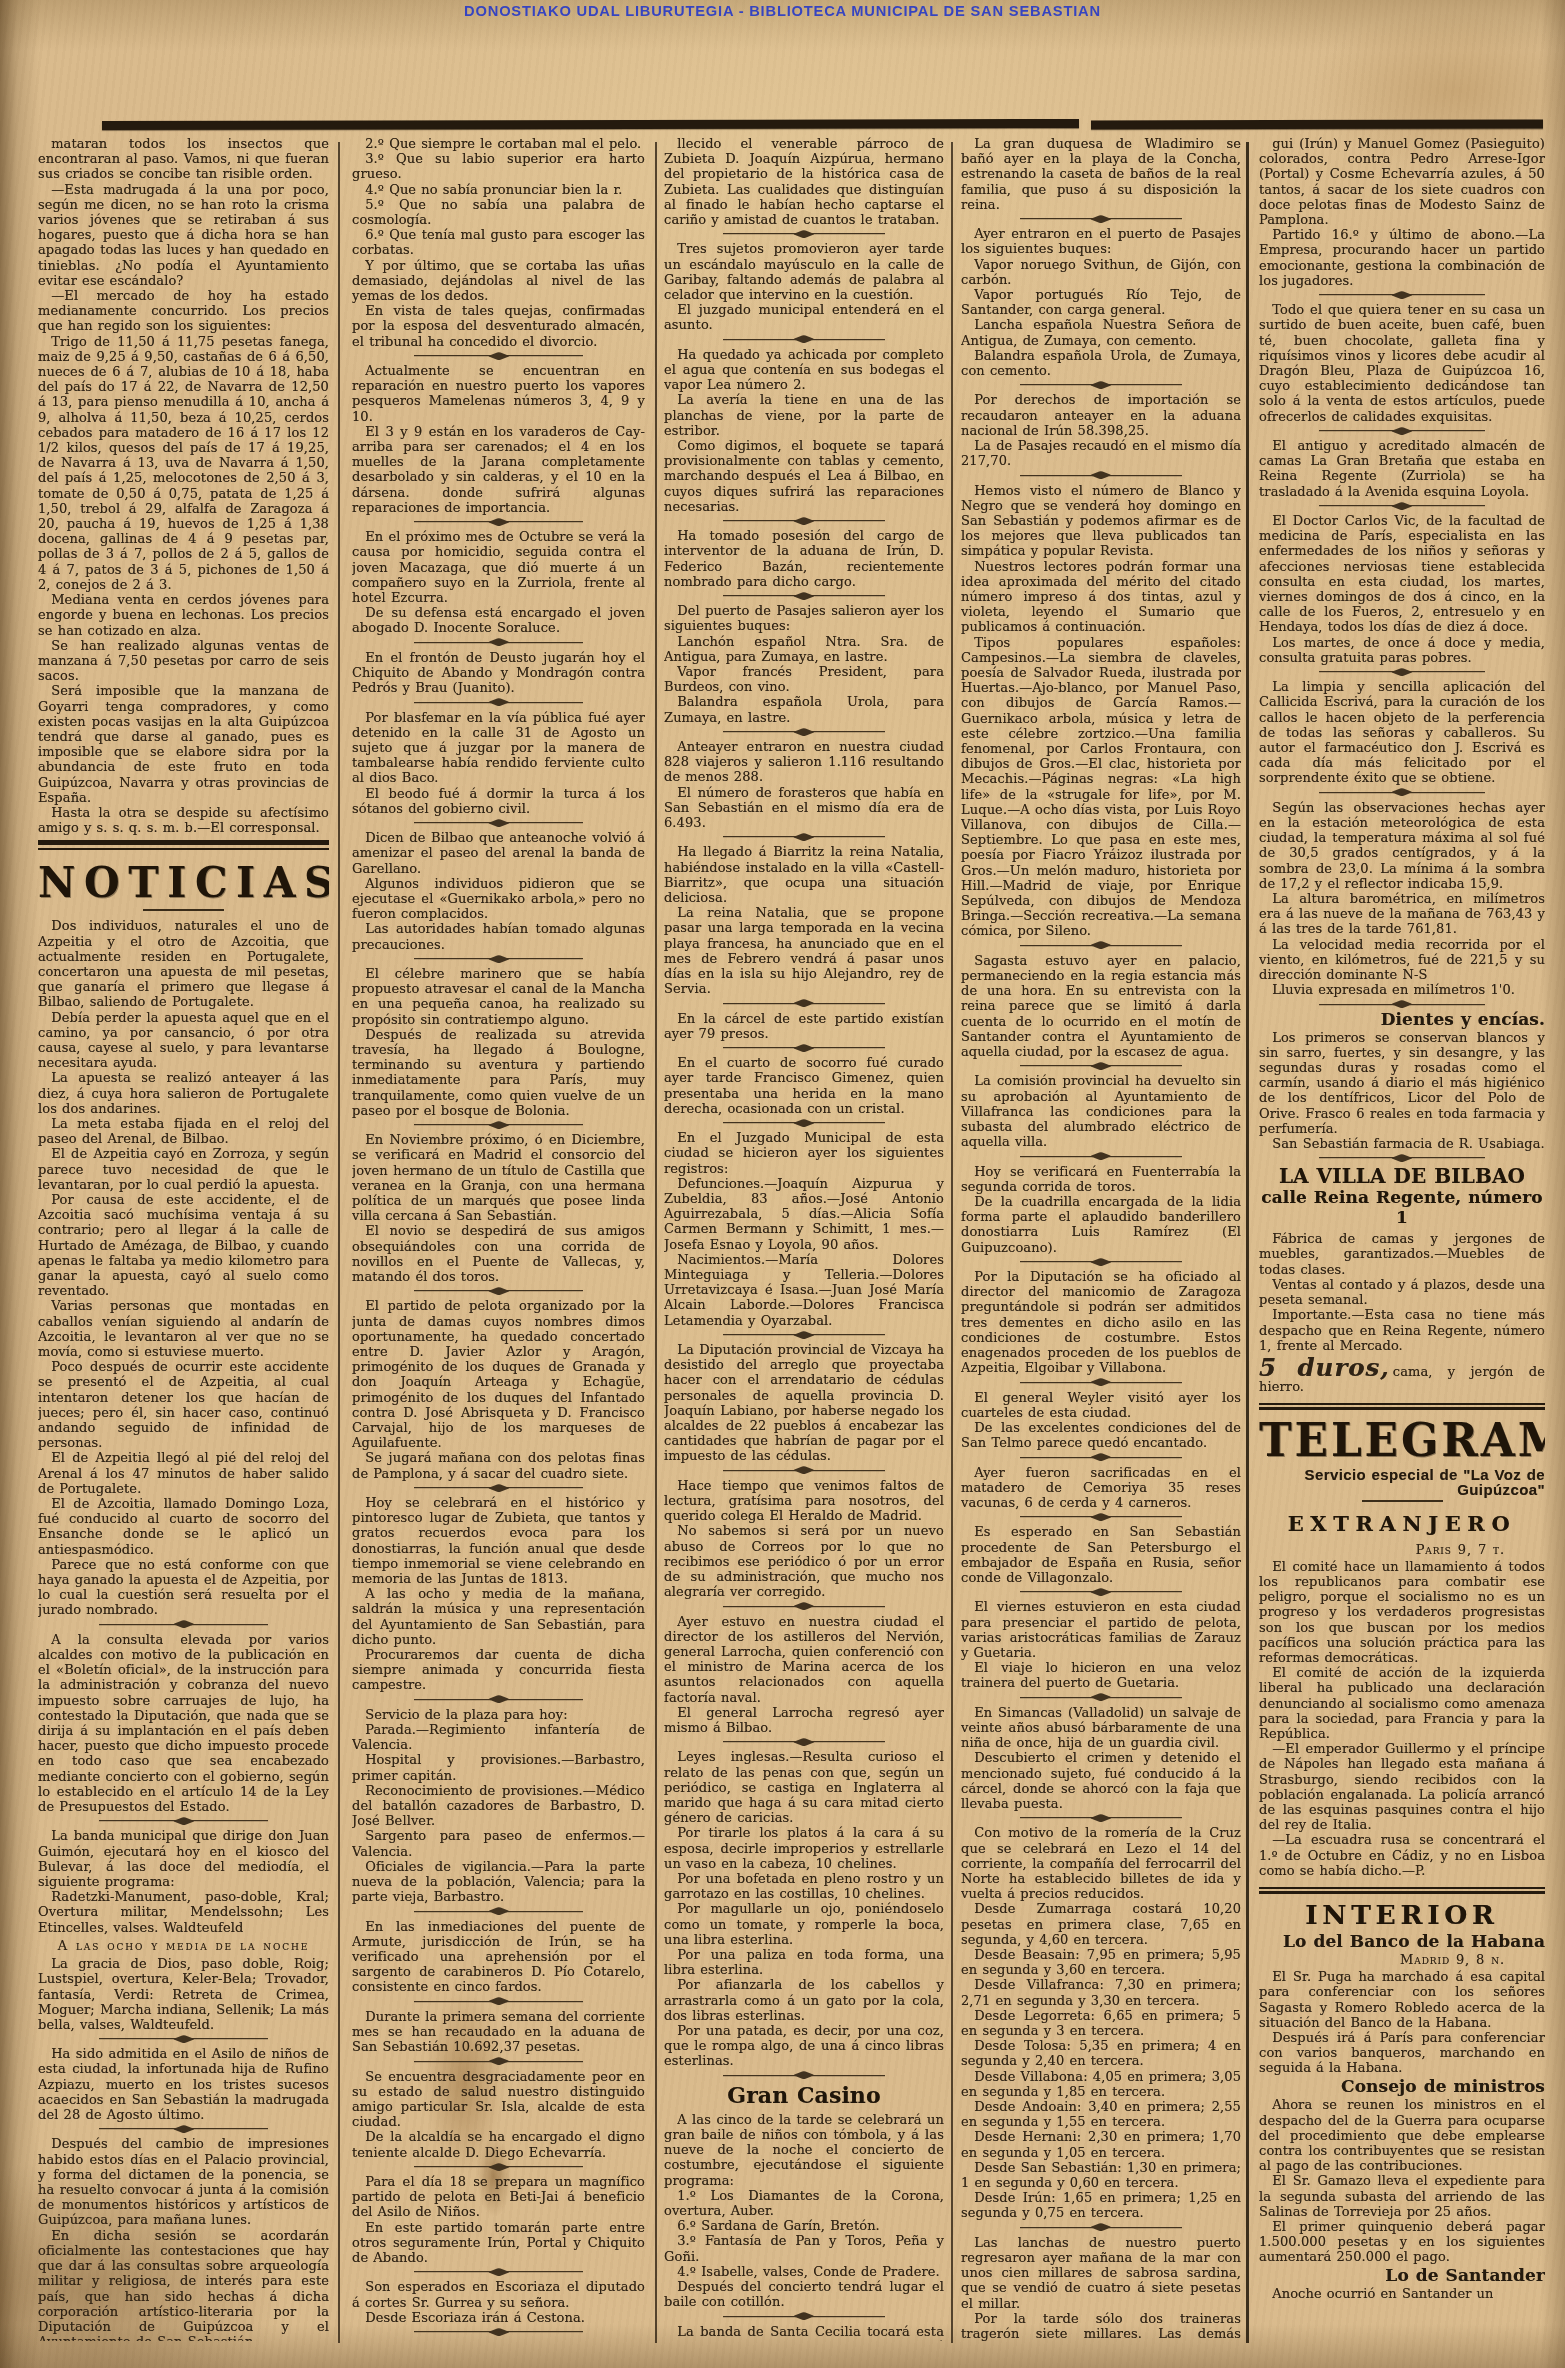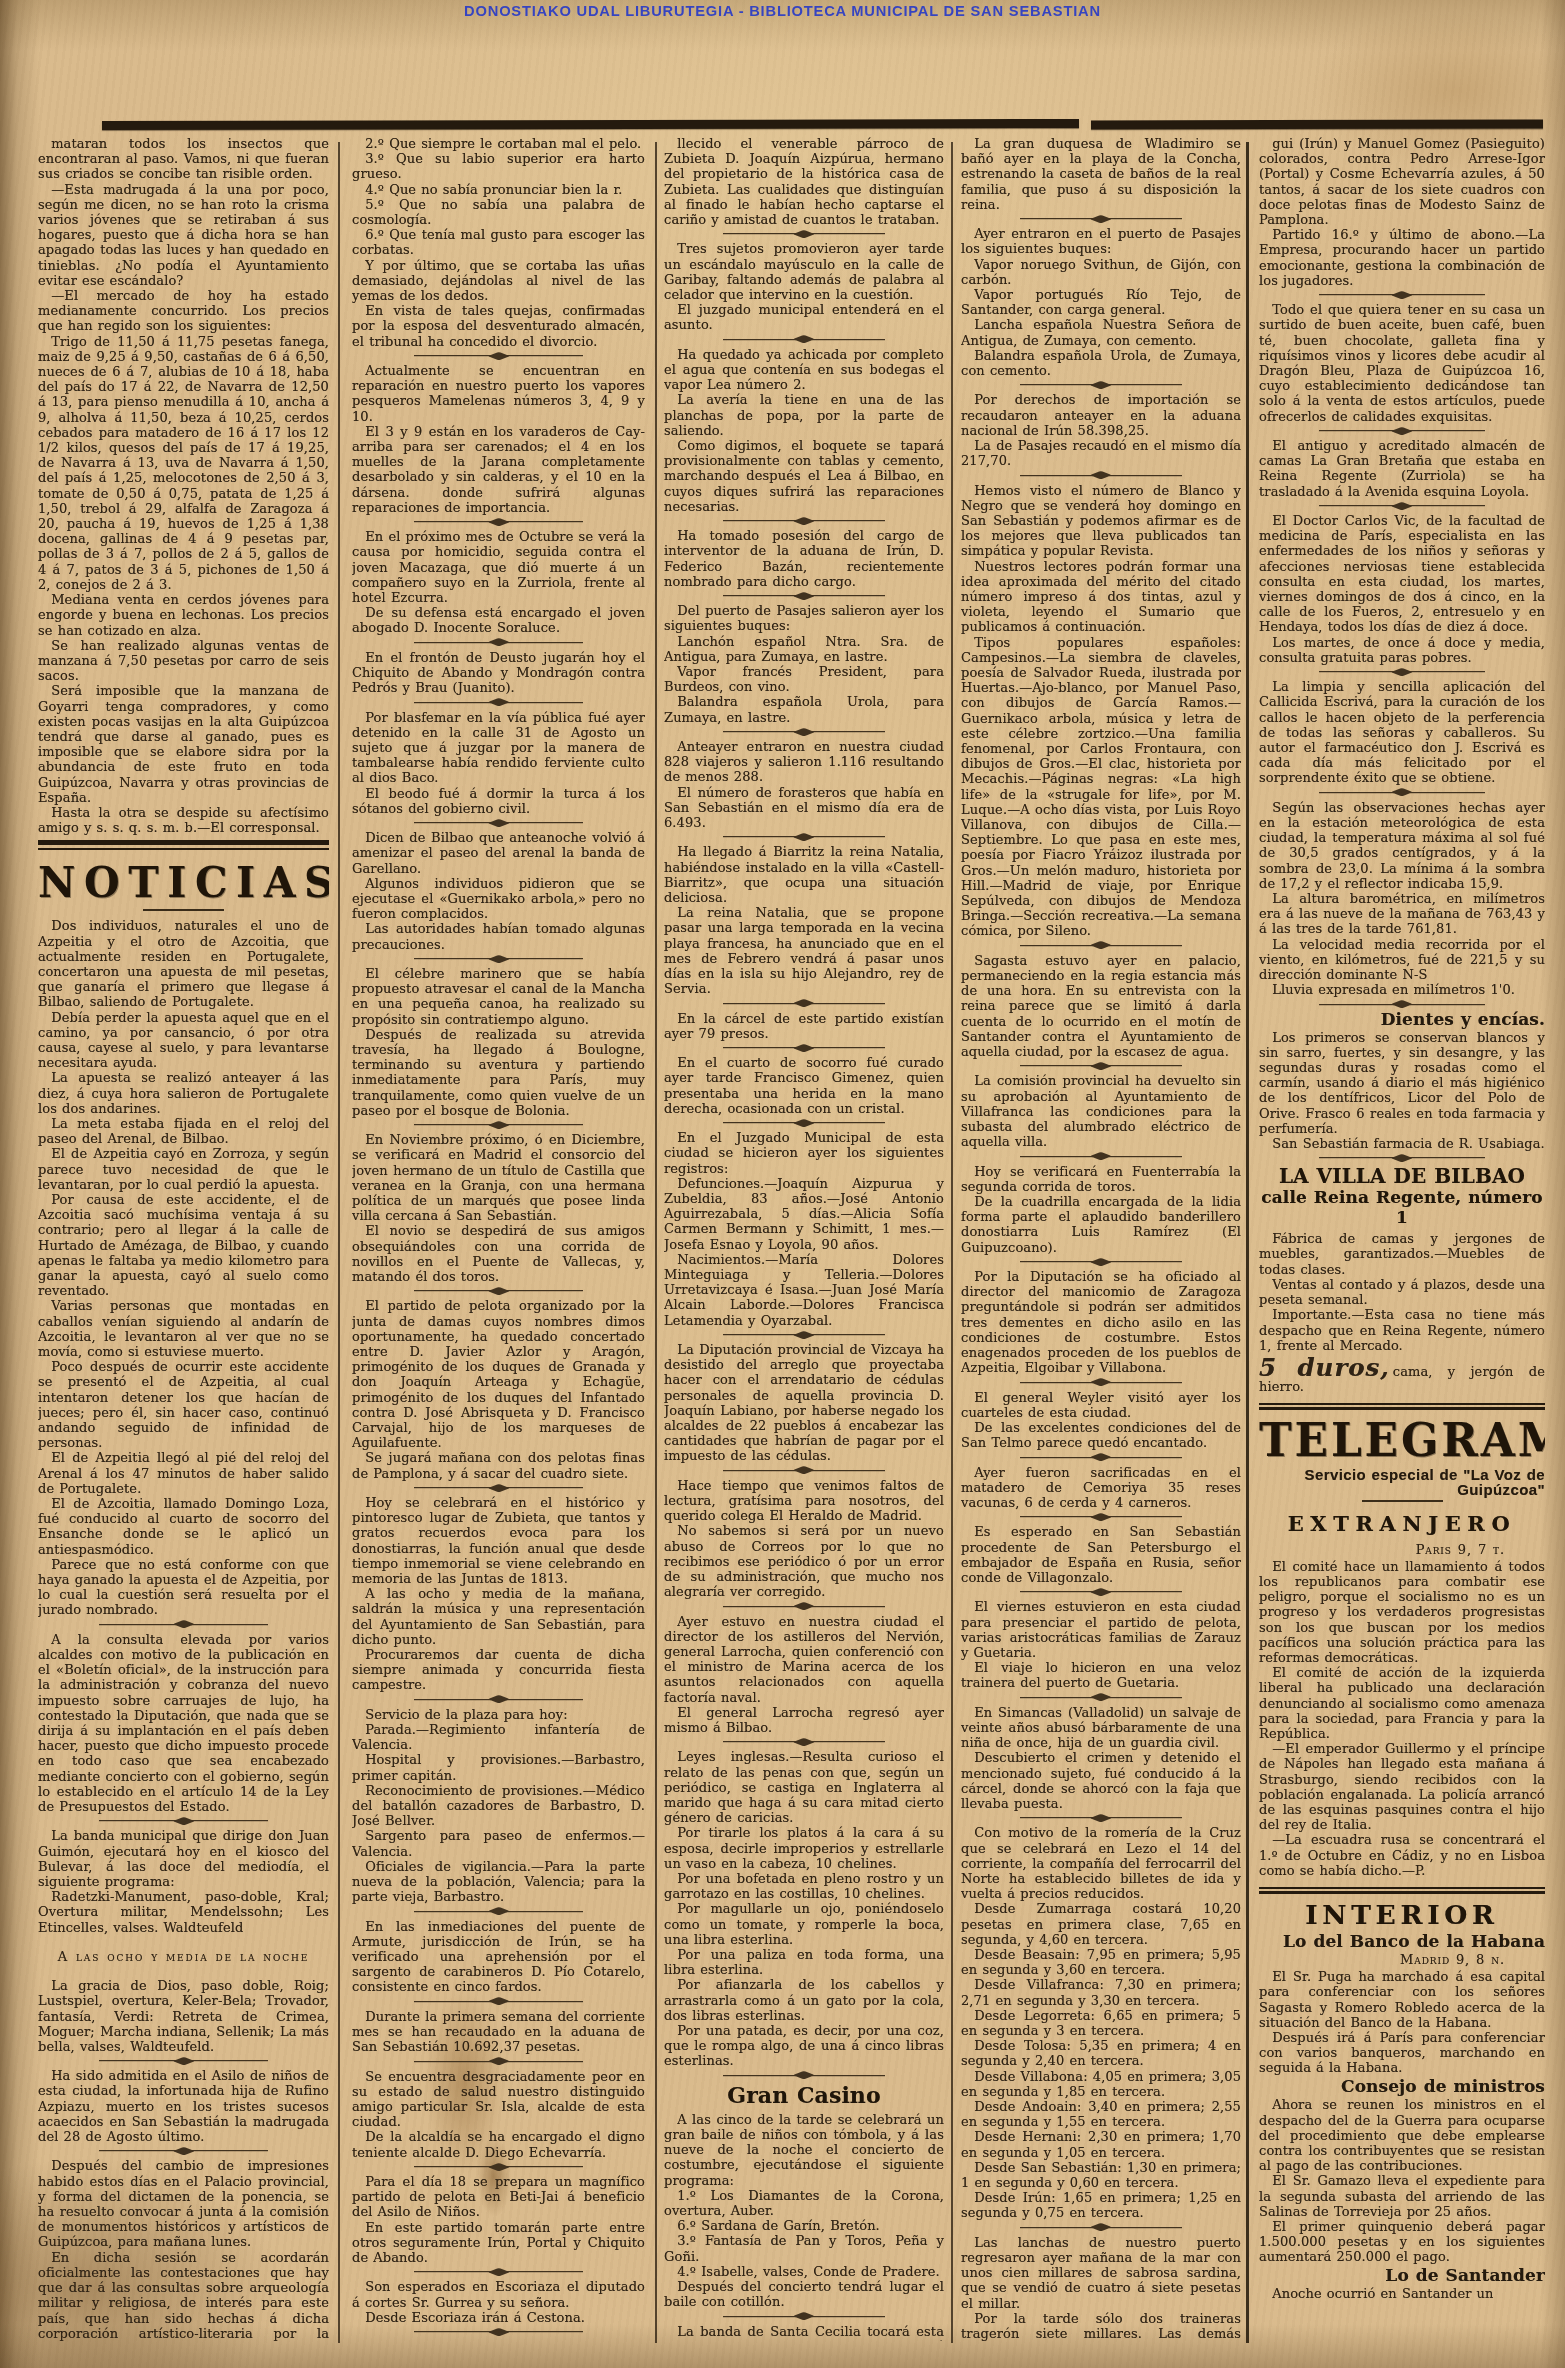--- a/index.html
+++ b/index.html
@@ -31,21 +31,21 @@
   .vr.v4{left:1246px;width:2.8px;background:rgba(38,27,13,.88);}
   .col{position:absolute;top:136px;height:2205px;overflow:hidden;
     text-align:justify;font-size:13px;line-height:15.2px;word-spacing:0.9px;
     letter-spacing:0.1px;text-shadow:0 0 0.5px rgba(47,35,21,.55);}
   .c1{left:38px;width:291px;}
   .c2{left:352px;width:293px;}
   .c3{left:664px;width:280px;}
   .c4{left:961px;width:280px;}
   .c5{left:1259px;width:286px;}
   .para{margin:0;text-indent:13.2px;}
-  .pcenter{margin:14px 0;text-align:center;font-variant:small-caps;letter-spacing:1.9px;}
+  .pcenter{margin:3px 0;text-align:center;font-variant:small-caps;letter-spacing:1.9px;}
   .sep{width:58%;margin:3.8px auto 4.7px;display:flex;align-items:center;}
   .sep::before,.sep::after{content:"";flex:1;height:0.9px;background:#41321f;
     box-shadow:0 0.5px 0 rgba(65,50,31,.45);}
   .di{width:5.7px;height:5.7px;background:#41321f;margin:0 4.7px;border-radius:0.9px;
     transform:scaleX(2.6) rotate(45deg);}
   .bigrule{height:10.4px;margin:4.7px 0 8.5px;
     background:linear-gradient(#241a0e 0 4.7px, transparent 4.7px 7.6px, #241a0e 7.6px 10.4px);}
   .dbl{height:6.6px;margin:9.5px 0 4.7px;
     background:linear-gradient(#241a0e 0 2.4px, transparent 2.4px 4.3px, #241a0e 4.3px 6.6px);}
   .shortline{width:81px;height:1.9px;background:#3a2c19;margin:2.8px auto 7.6px;}
@@ -218,21 +218,21 @@
       <p class="para">llecido el venerable párroco de Zubieta D. Joaquín Aizpúrua, hermano del propietario de la histórica casa de Zubieta. Las cualidades que distinguían al finado le habían hecho captarse el cariño y amistad de cuantos le trataban.</p>
       <div class="sep">
         <span class="di"></span>
       </div>
       <p class="para">Tres sujetos promovieron ayer tarde un escándalo mayúsculo en la calle de Garibay, faltando además de palabra al celador que intervino en la cuestión.</p>
       <p class="para">El juzgado municipal entenderá en el asunto.</p>
       <div class="sep">
         <span class="di"></span>
       </div>
       <p class="para">Ha quedado ya achicada por completo el agua que contenía en sus bodegas el vapor Lea número 2.</p>
-      <p class="para">La avería la tiene en una de las planchas de popa, por la parte de saliendo.</p>
+      <p class="para">La avería la tiene en una de las planchas de viene, por la parte de estribor.</p>
       <p class="para">Como digimos, el boquete se tapará provisionalmente con tablas y cemento, marchando después el Lea á Bilbao, en cuyos diques sufrirá las reparaciones necesarias.</p>
       <div class="sep">
         <span class="di"></span>
       </div>
       <p class="para">Ha tomado posesión del cargo de interventor de la aduana de Irún, D. Federico Bazán, recientemente nombrado para dicho cargo.</p>
       <div class="sep">
         <span class="di"></span>
       </div>
       <p class="para">Del puerto de Pasajes salieron ayer los siguientes buques:</p>
       <p class="para">Lanchón español Ntra. Sra. de Antigua, para Zumaya, en lastre.</p>

